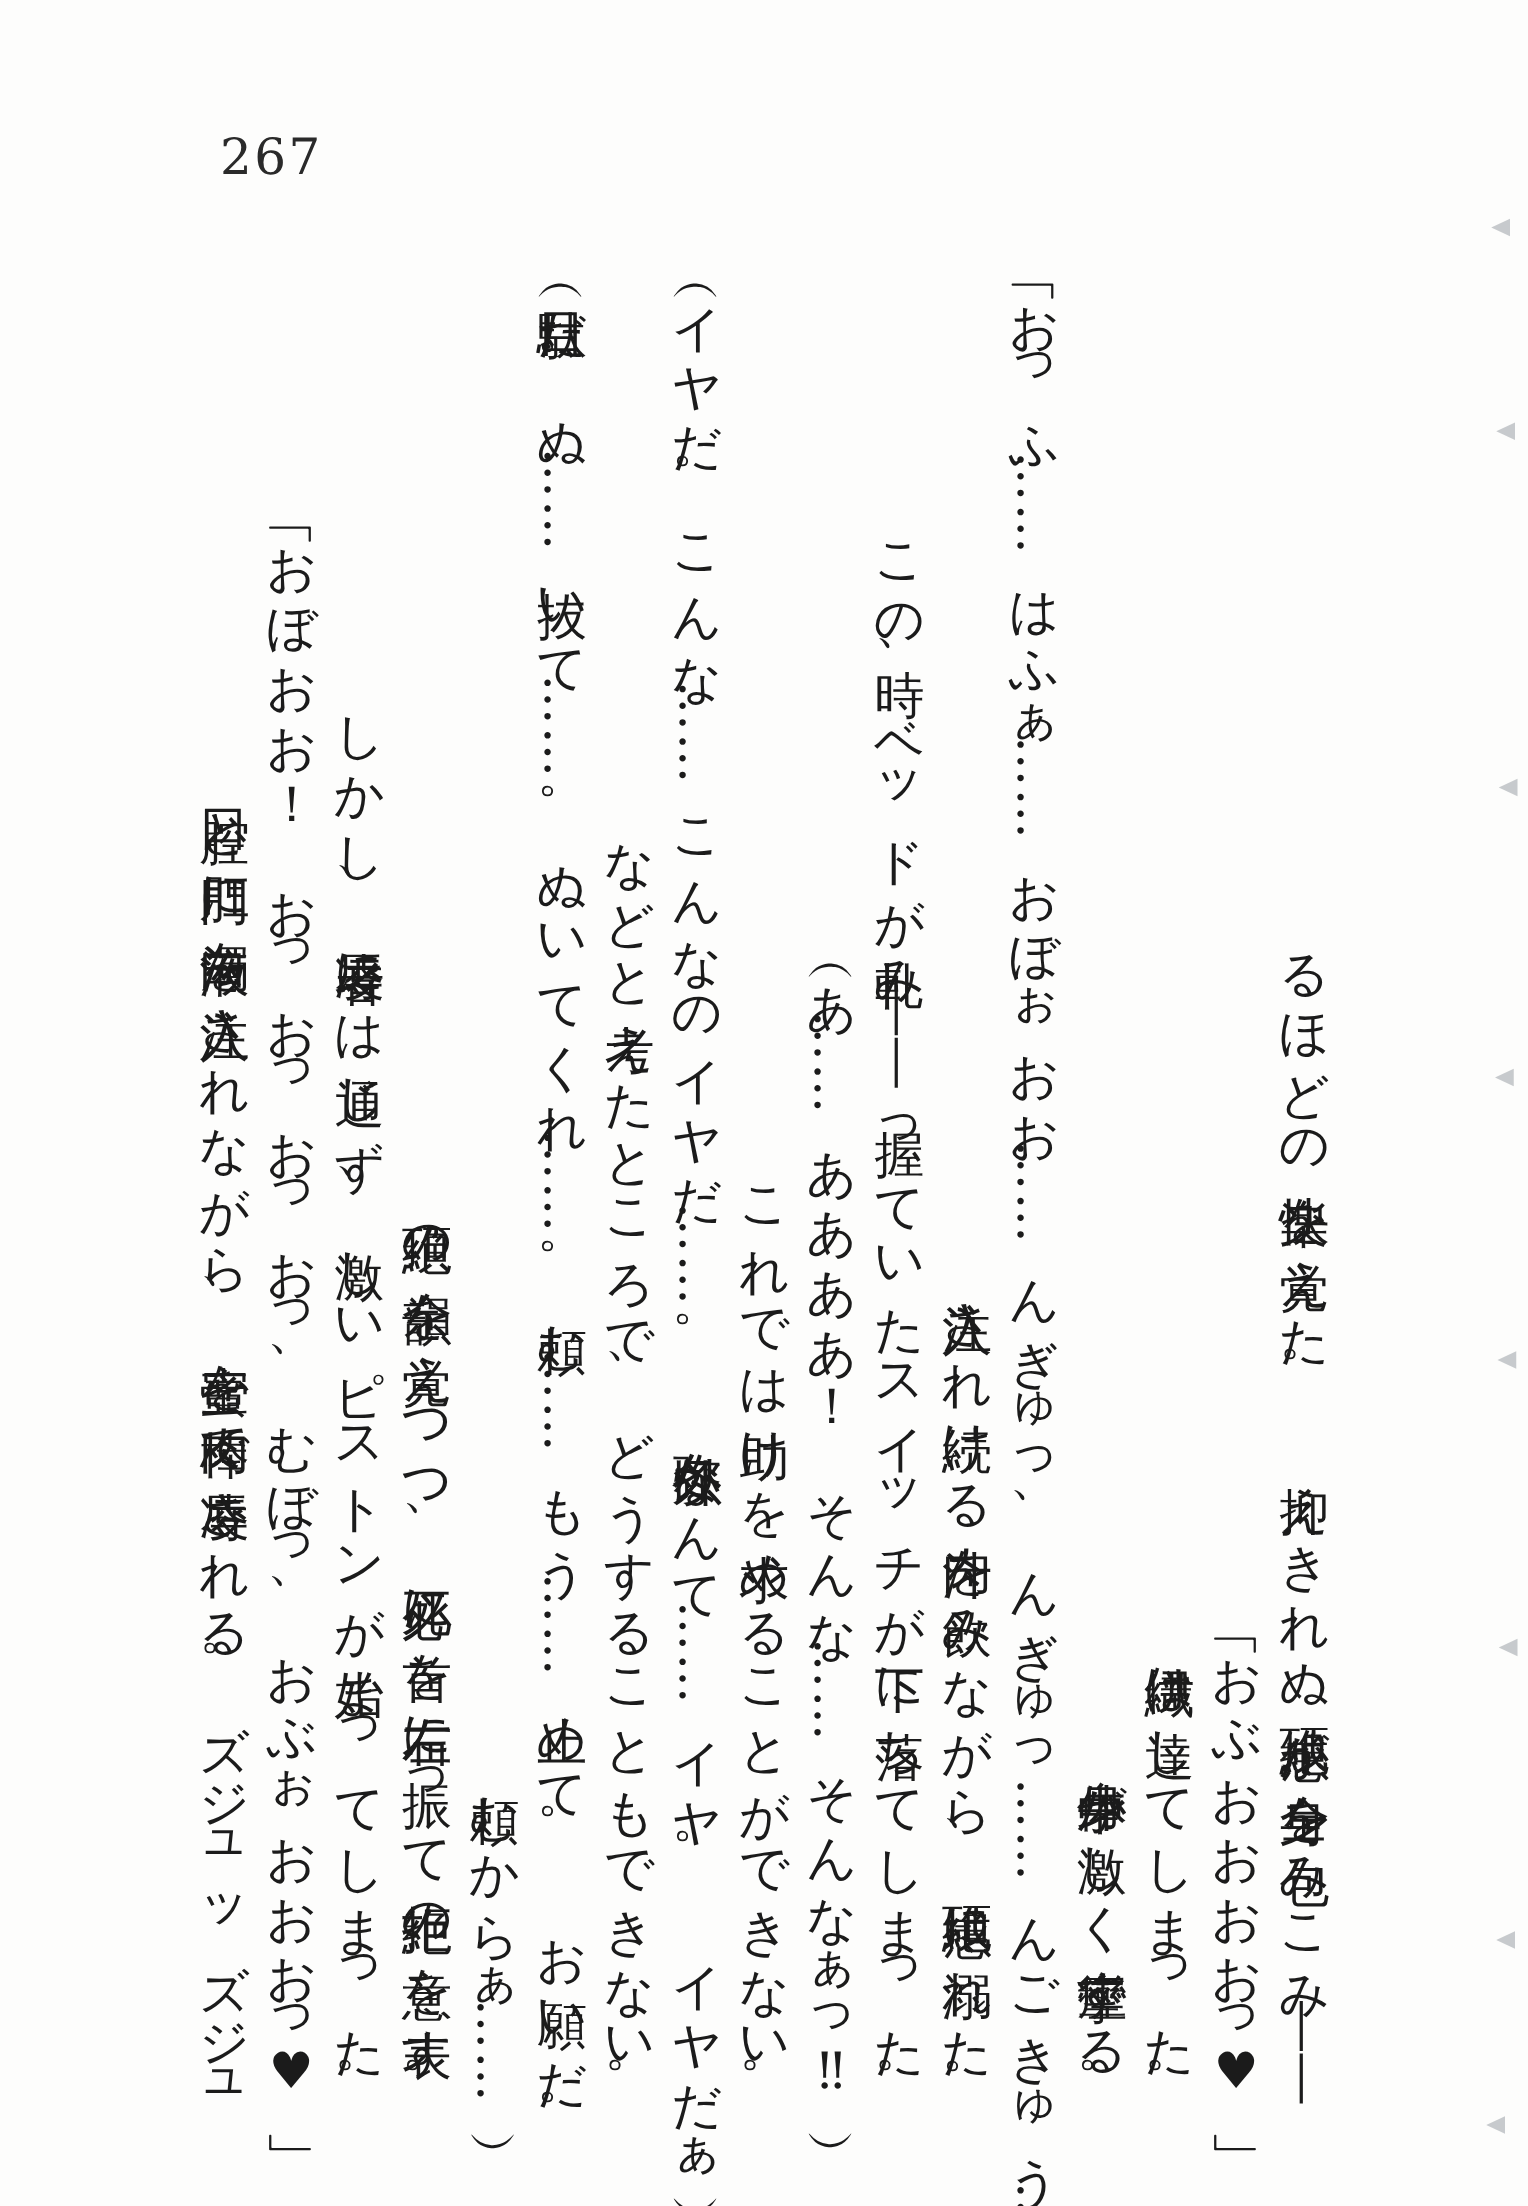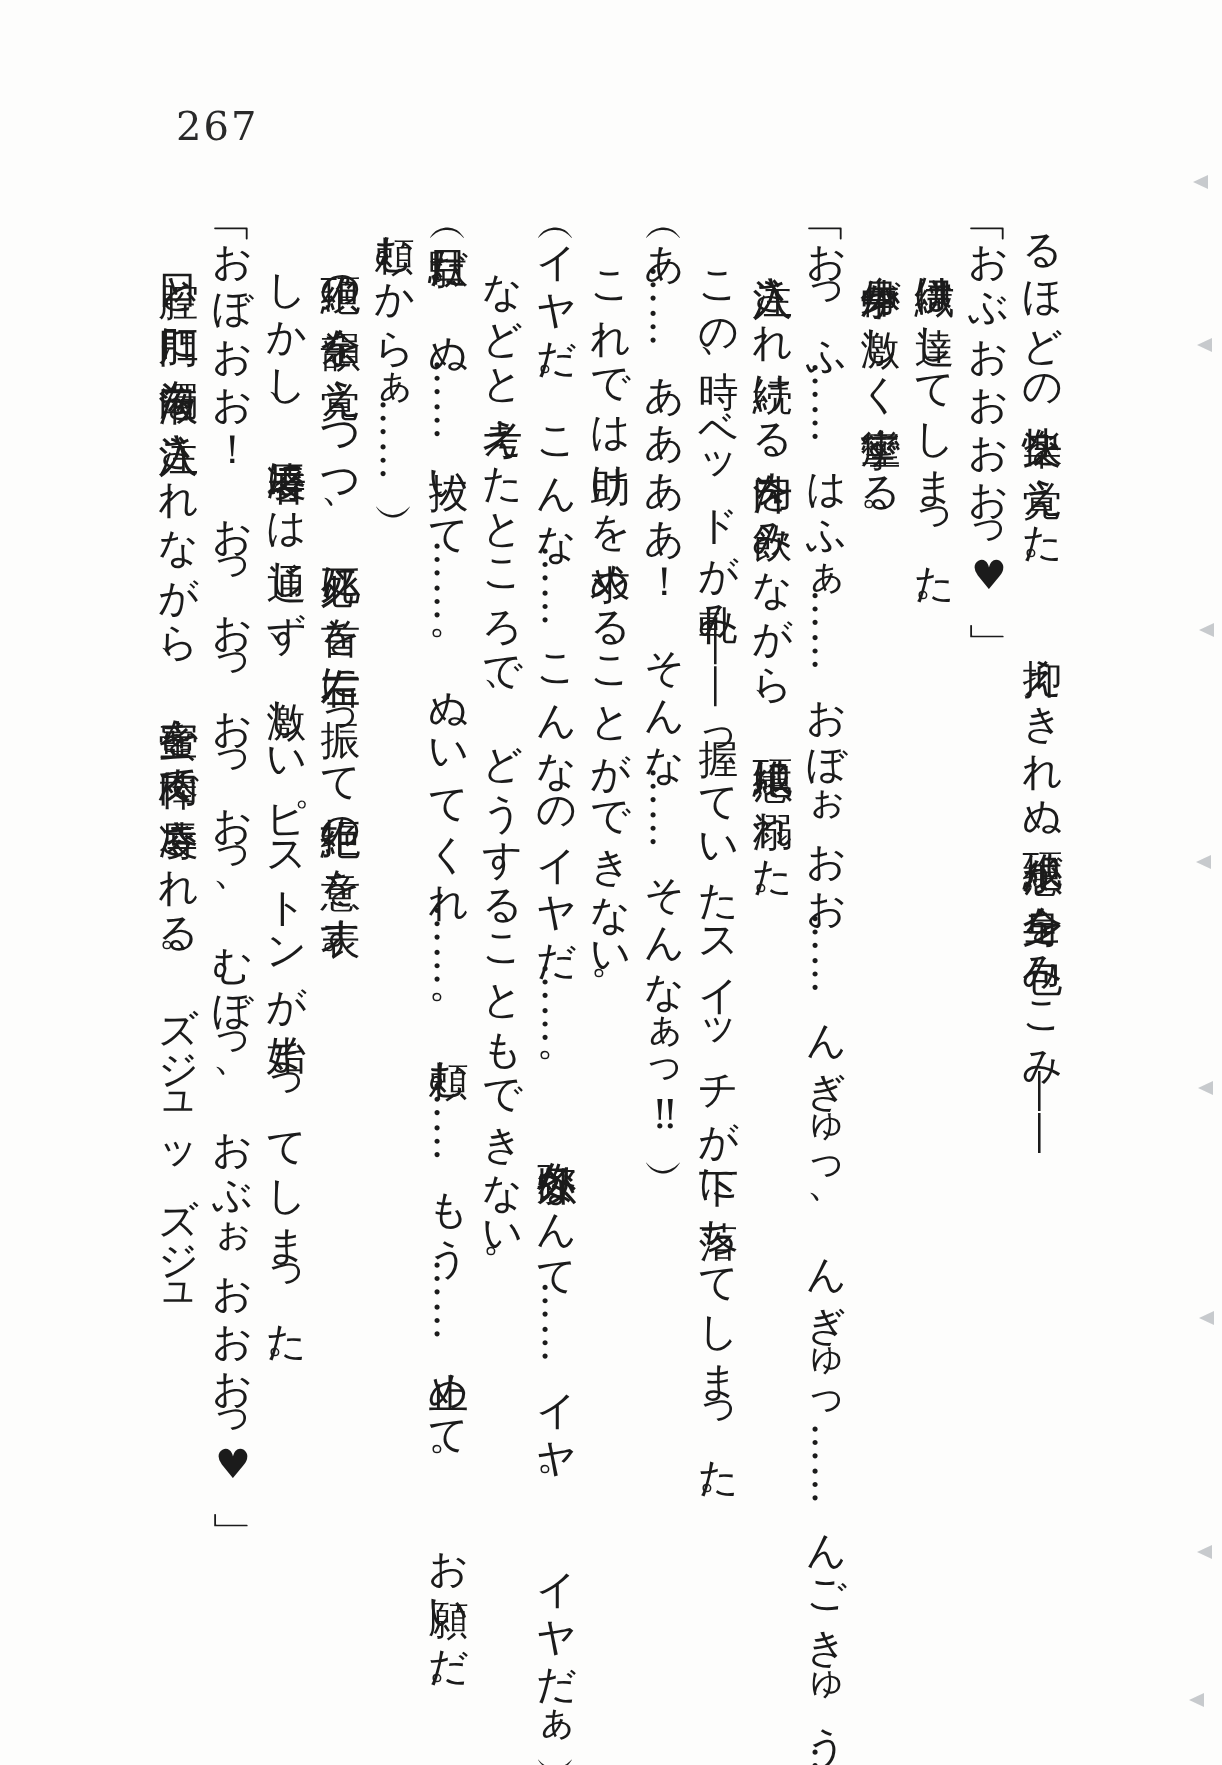--- a/index.html
+++ b/index.html
@@ -8,20 +8,21 @@
     background: #e8e8e8;
   }
   .page {
     position: relative;
     width: 1222px;
     height: 1765px;
     background: #fdfdfc;
     overflow: hidden;
     font-family: "DejaVu Serif", "Liberation Serif", serif;
     color: #1b1b1b;
+    text-align: right;
   }
   .page-number {
     position: absolute;
     top: 103px;
     left: 176px;
     font-size: 40px;
     letter-spacing: 2px;
     color: #2a2a2a;
   }
   .text-block {

